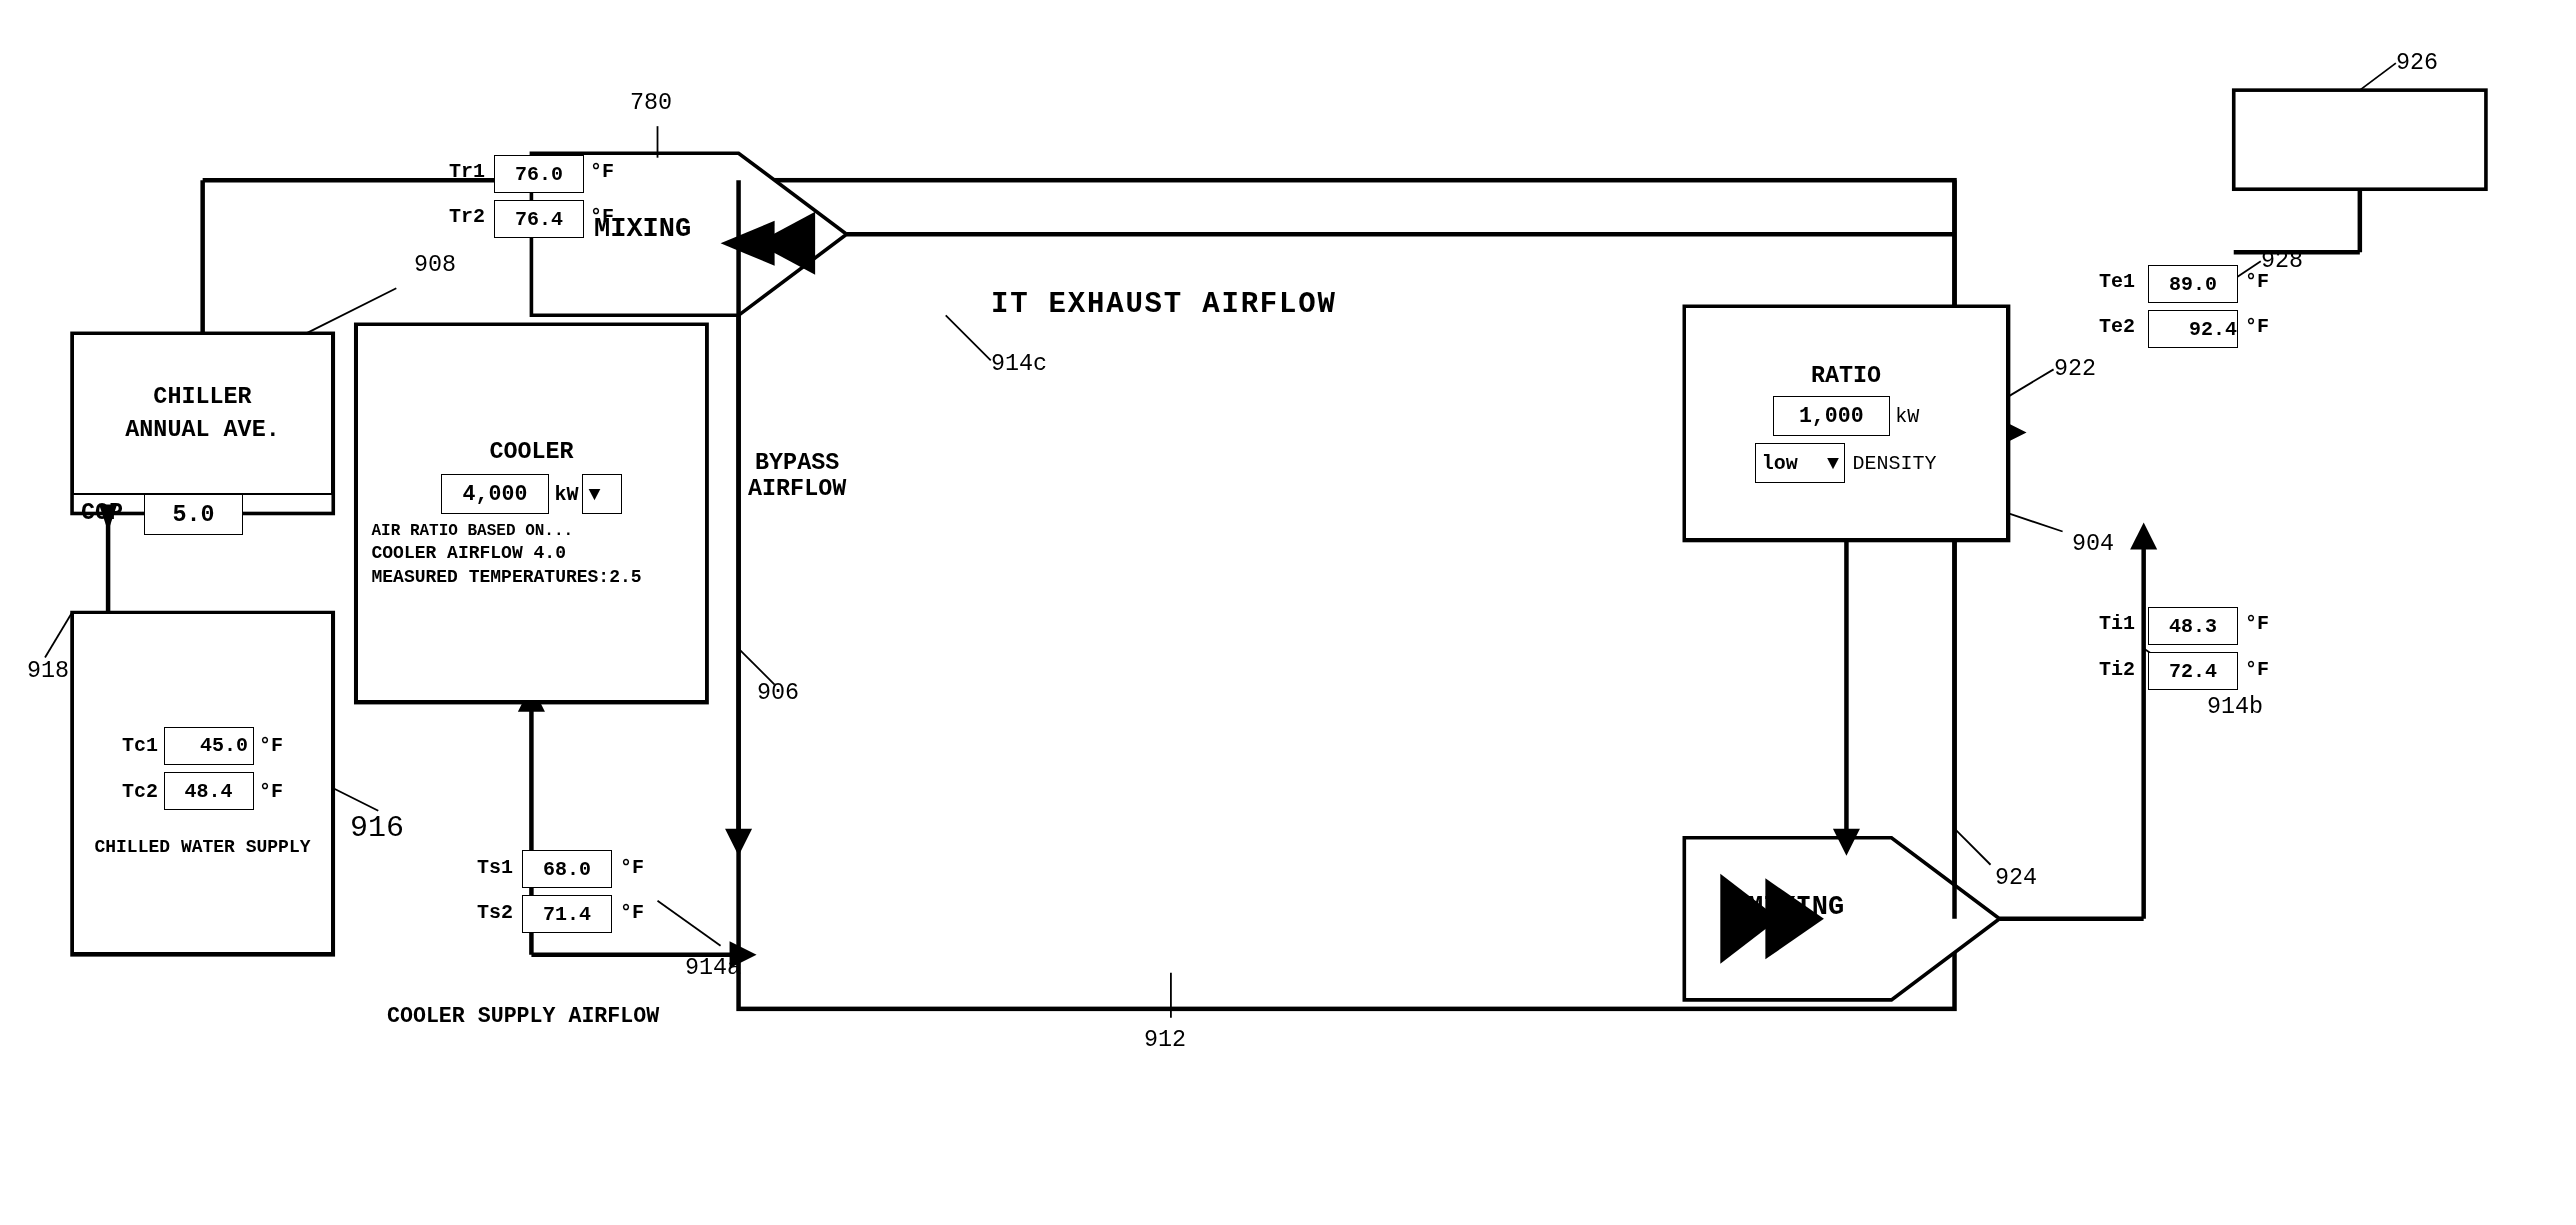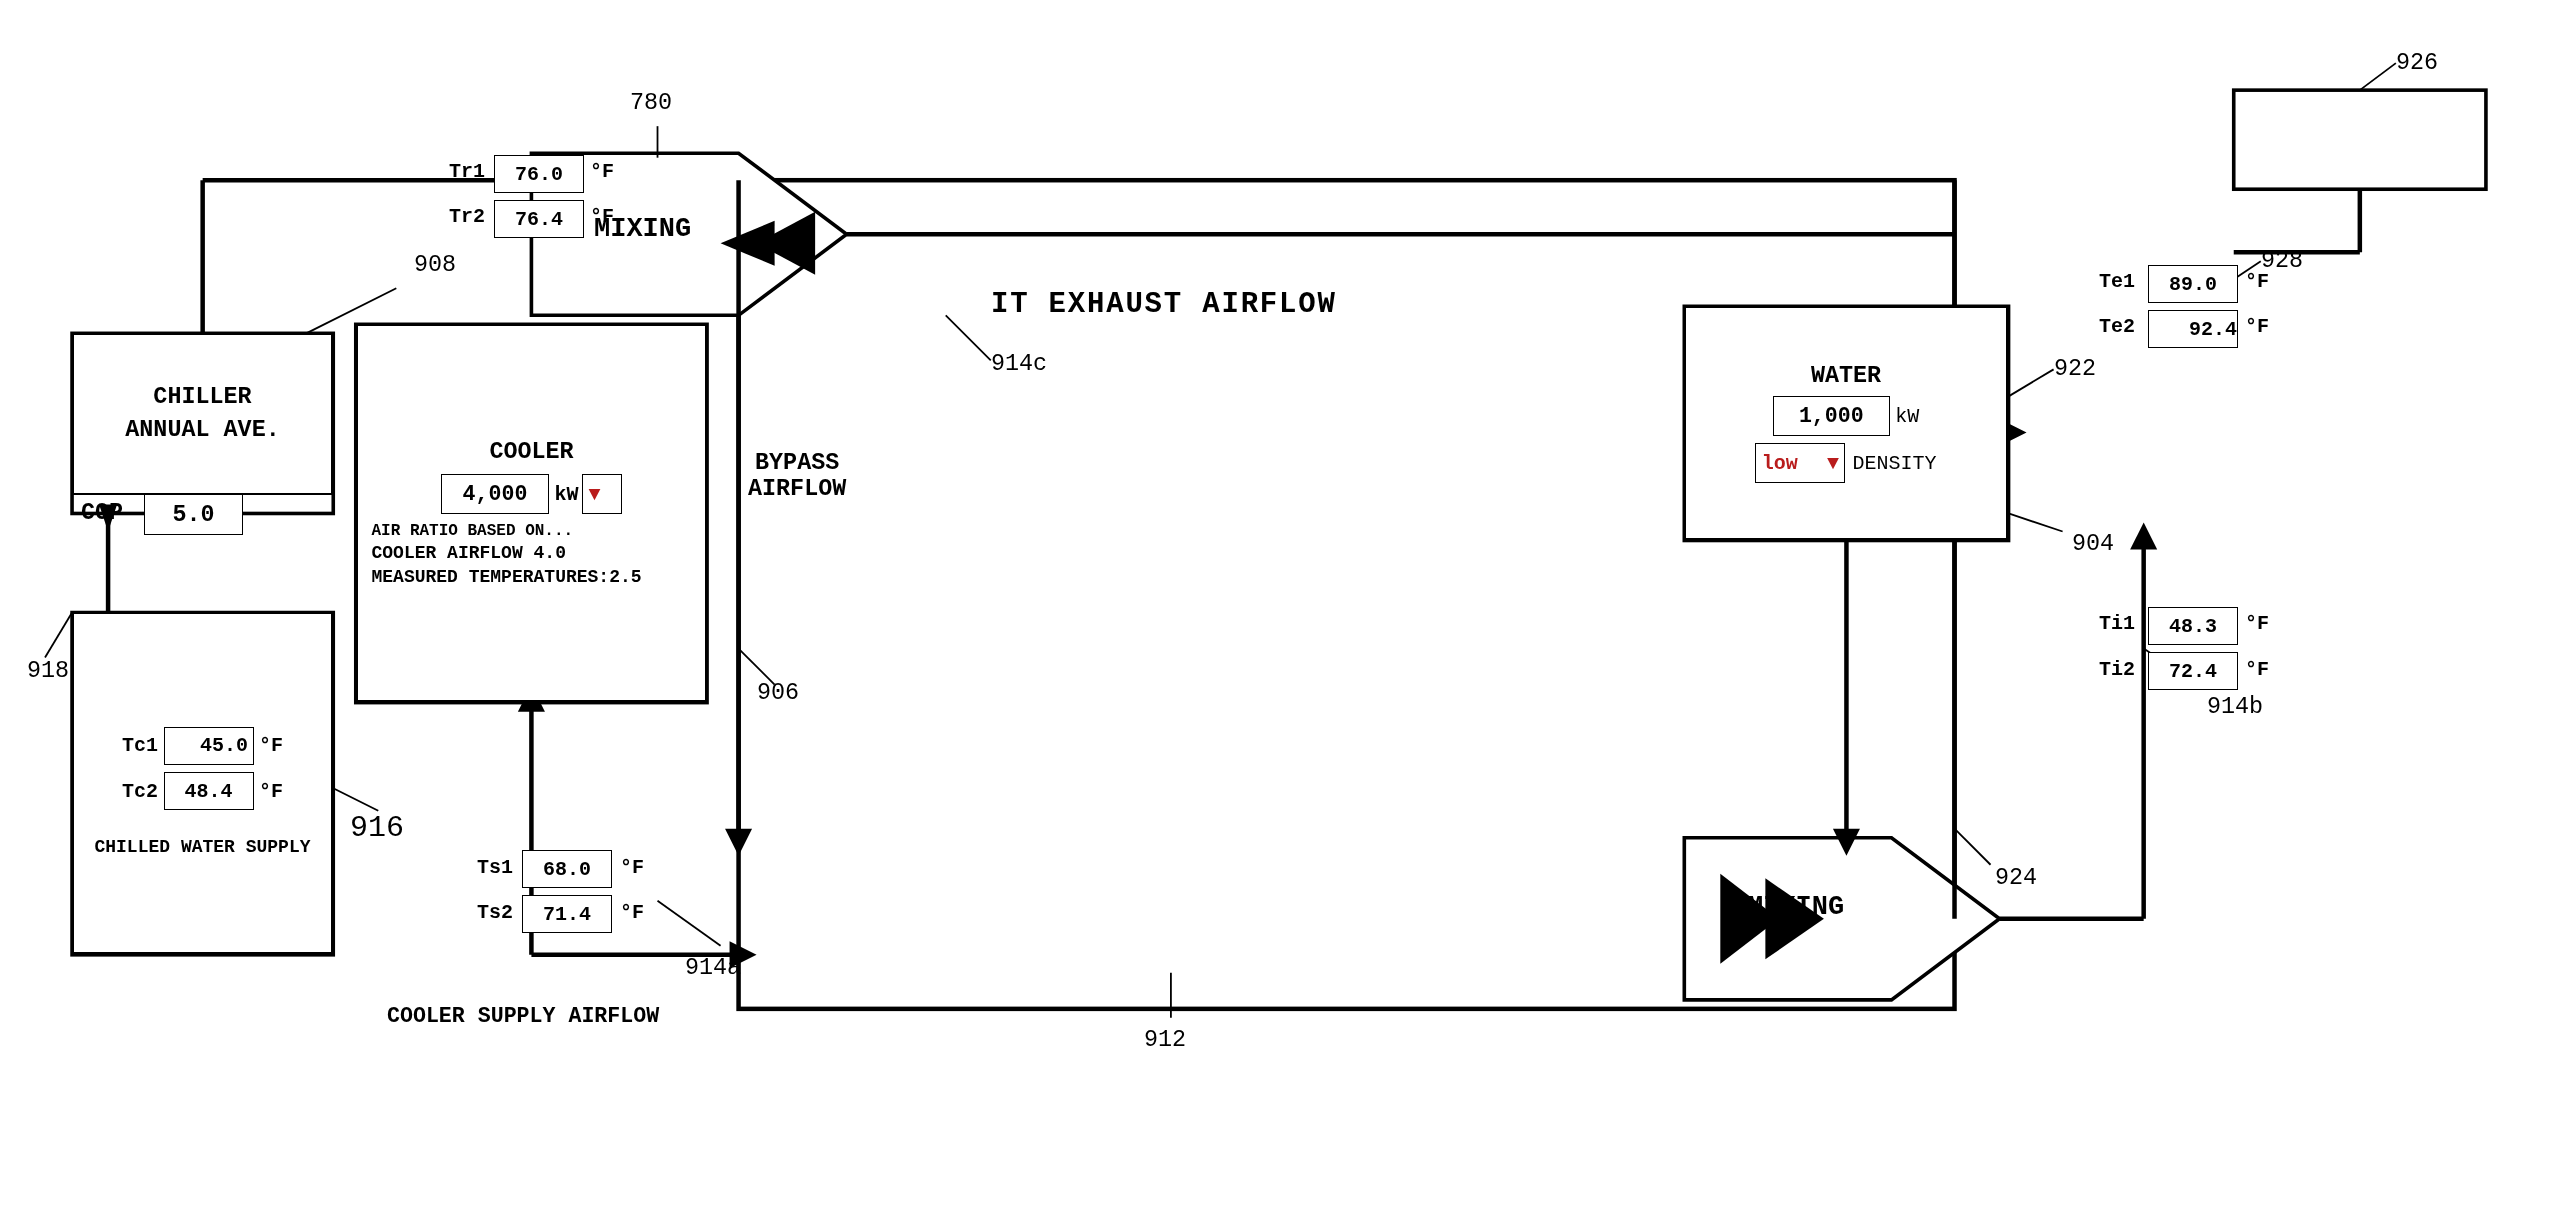--- a/index.html
+++ b/index.html
@@ -51,21 +51,21 @@
       position: absolute;
       border: 1.8px solid #000;
       background: #fff;
       display: flex;
       align-items: center;
       justify-content: space-between;
       padding: 0 5.4px;
       font-family: 'Courier New', Courier, monospace;
       font-weight: bold;
       font-size: 20px;
-      color: #b91c1c;
+      color: #000000;
     }
     
     svg.arrows {
       position: absolute;
       top: 0;
       left: 0;
       width: 2576px;
       height: 1226px;
       pointer-events: none;
     }
@@ -237,21 +237,21 @@
 
   <span class="label" style="left:991px; top:288px; font-size:29px; letter-spacing:1.8px;">IT EXHAUST AIRFLOW</span>
 
   <span class="label" style="left:748px; top:450px; font-size:23.4px; text-align:center; white-space:pre;">BYPASS
 AIRFLOW</span>
 
   <span class="label" style="left:1756px; top:432px; font-size:23.4px; text-align:center; white-space:pre;">RECIRCULATION
 AIRFLOW</span>
 
   <div style="position:absolute; left:1684px; top:306px; width:324px; height:234px; border:2.7px solid #000; background:#fff; display:flex; flex-direction:column; align-items:center; justify-content:center; padding:9px;">
-    <span style="font-size:23.4px; font-weight:bold; font-family:'Courier New',Courier,monospace; margin-bottom:7.2px;">WATER</span>
+    <span style="font-size:23.4px; font-weight:bold; font-family:'Courier New',Courier,monospace; margin-bottom:7.2px;">RATIO</span>
     <div style="display:flex; align-items:center; margin-bottom:7.2px;">
       <div class="value-box" style="position:relative; width:117px; height:40px; font-size:21.6px; margin-right:5.4px;">1,000</div>
       <span style="font-size:20px; font-family:'Courier New',Courier,monospace;">kW</span>
     </div>
     <div style="display:flex; align-items:center;">
       <div class="select-box" style="position:relative; width:90px; height:40px; font-size:20px;">
         <span>low</span>
         <span>▼</span>
       </div>
       <span style="font-size:20px; font-family:'Courier New',Courier,monospace; margin-left:7.2px;">DENSITY</span>

